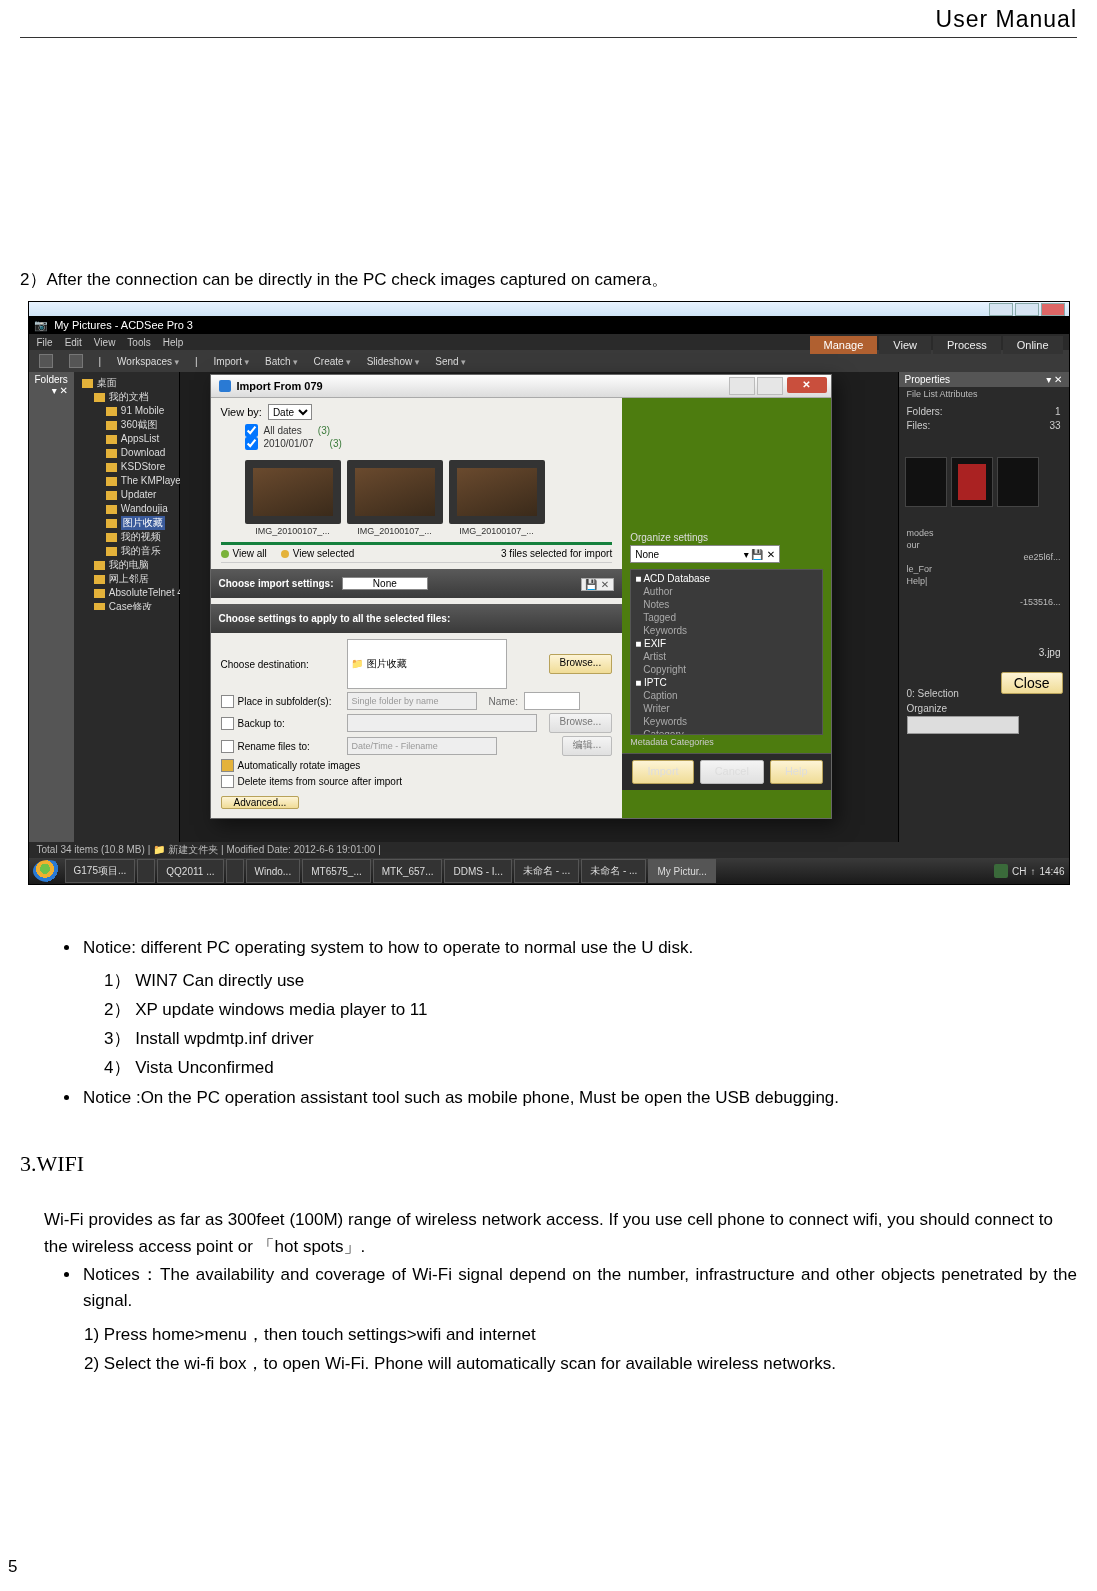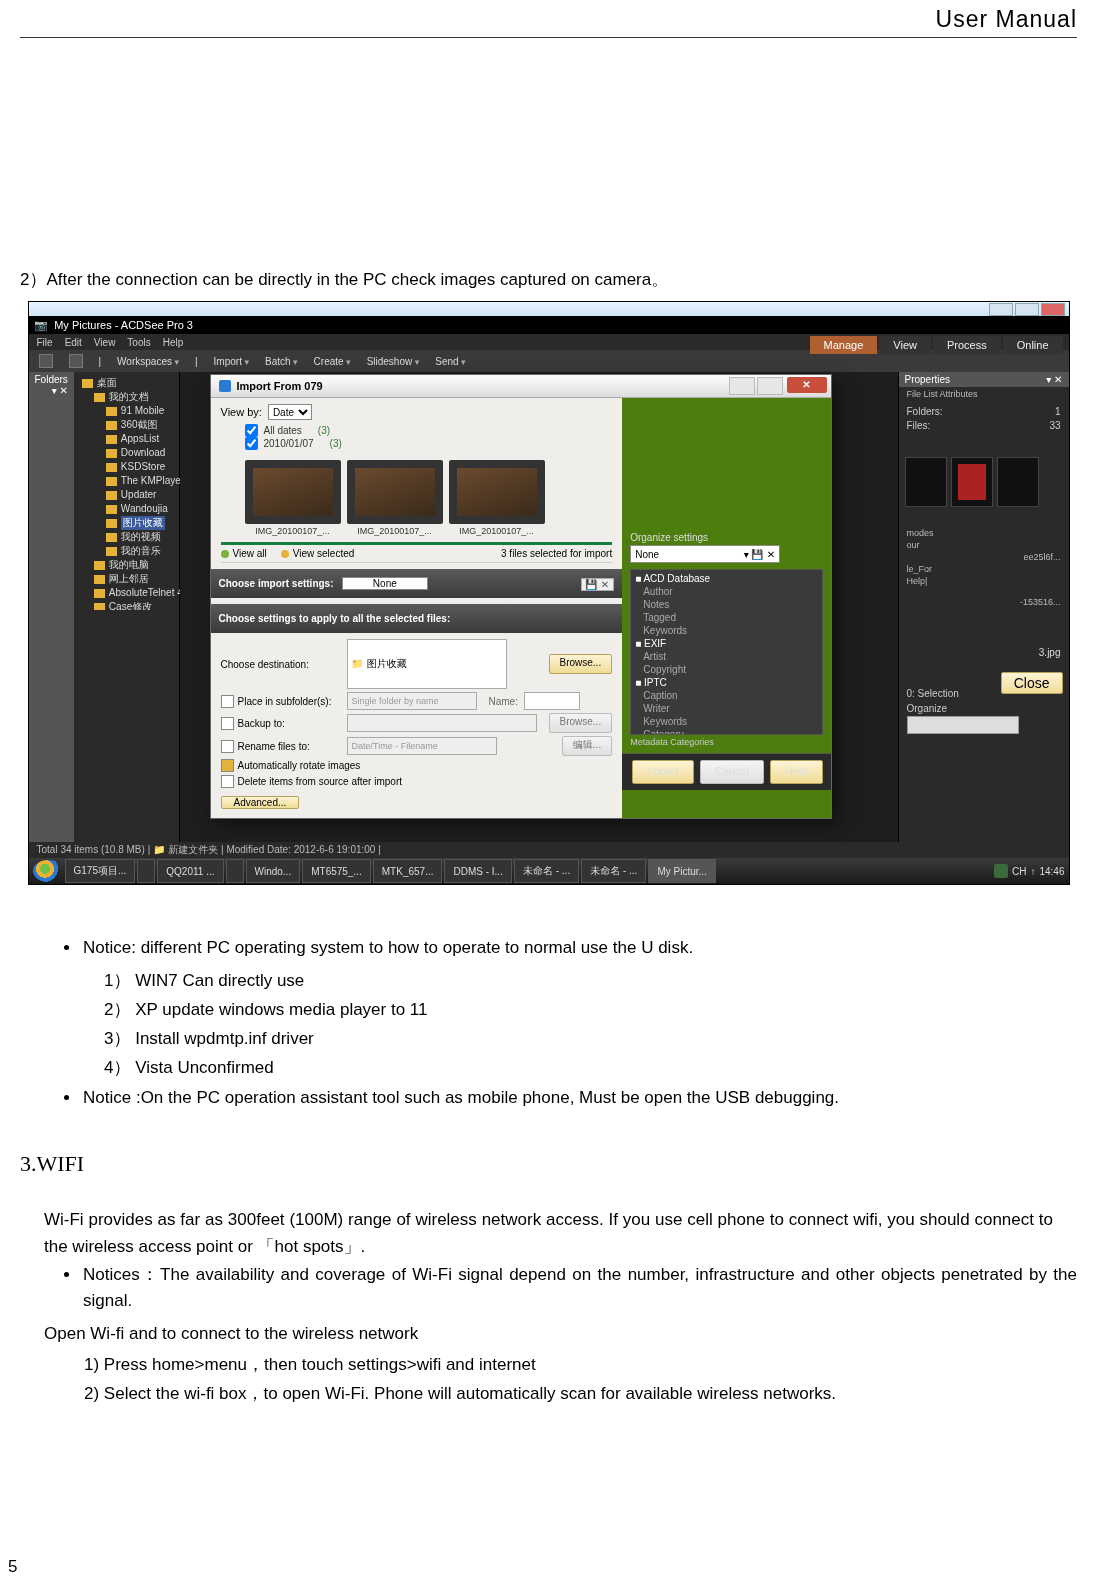--- a/index.html
+++ b/index.html
@@ -485,21 +485,20 @@
         <span>Notice :On the PC operation assistant tool such as mobile phone, Must be open the USB debugging.</span>
       </div>
 
     <div class="h2">3.WIFI</div>
 
     <div class="para">Wi-Fi provides as far as 300feet (100M) range of wireless network access. If you use cell phone to connect wifi, you should connect to the wireless access point or 「hot spots」.</div>
     <div class="bullet-row" style="margin-left:44px">
         <span class="dot"></span>
         <span class="para" style="margin:0">Notices：The availability and coverage of Wi-Fi signal depend on the number, infrastructure and other objects penetrated by the signal.</span>
       </div>
-    <div class="open-line">Open Wi-fi and to connect to the wireless network</div>
     <div class="numlist2">
       <div>1)    Press home&gt;menu，then touch settings&gt;wifi and internet</div>
       <div>2)    Select the wi-fi box，to open Wi-Fi. Phone will automatically scan for available wireless networks.</div>
     </div>
   </div>
 
   <div class="page-num">5</div>
 </div>
 
 </body></html>

